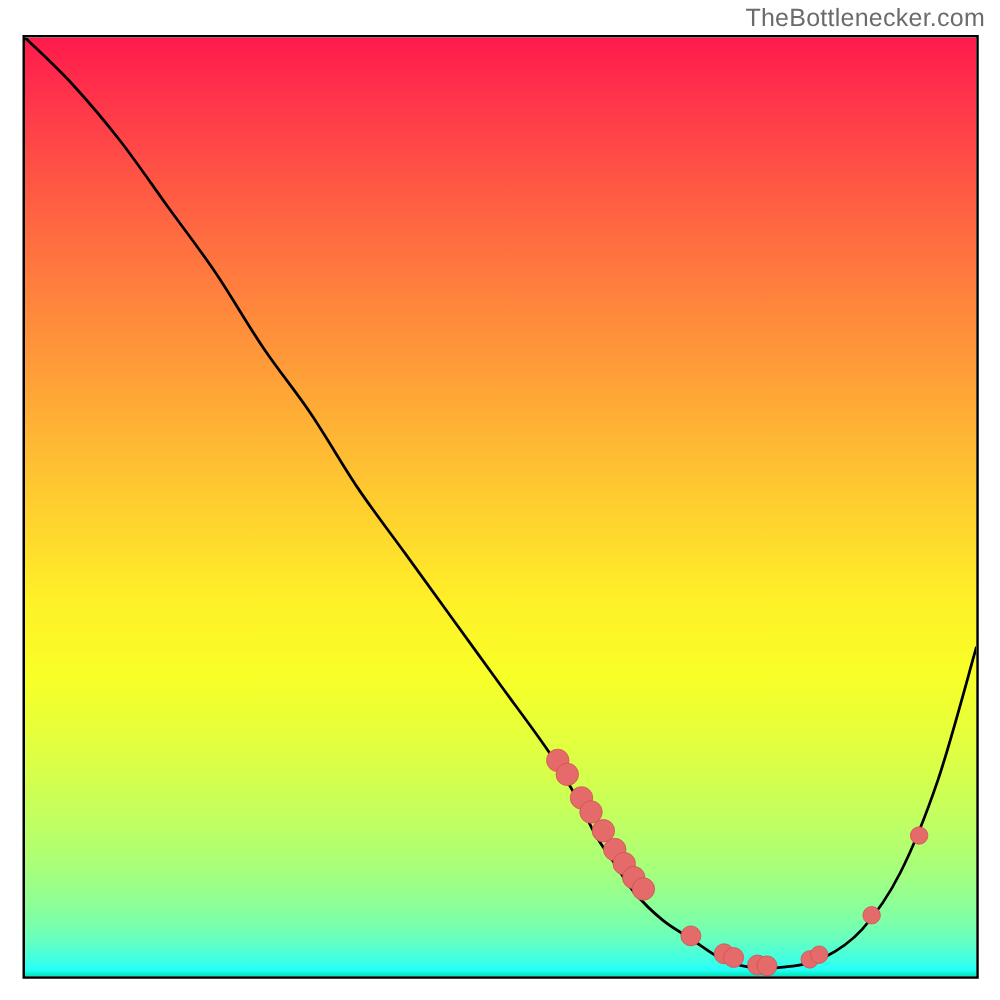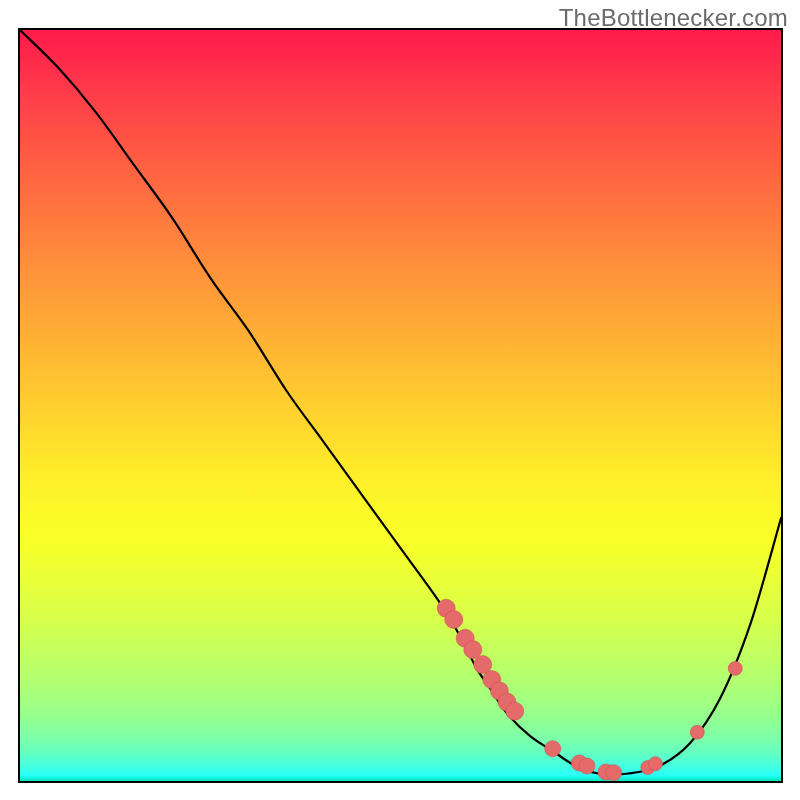--- a/index.html
+++ b/index.html
@@ -14,21 +14,21 @@
   .chart-wrap {
     position: relative;
     width: 800px;
     height: 800px;
   }
   .attribution {
     position: absolute;
     top: 4px;
     right: 12px;
     color: #6b6b6b;
-    font-size: 24px;
+    font-size: 20px;
     font-weight: 400;
     letter-spacing: 0.2px;
     z-index: 5;
   }
   .plot-frame {
     position: absolute;
     left: 18px;
     top: 28px;
     width: 765px;
     height: 755px;

